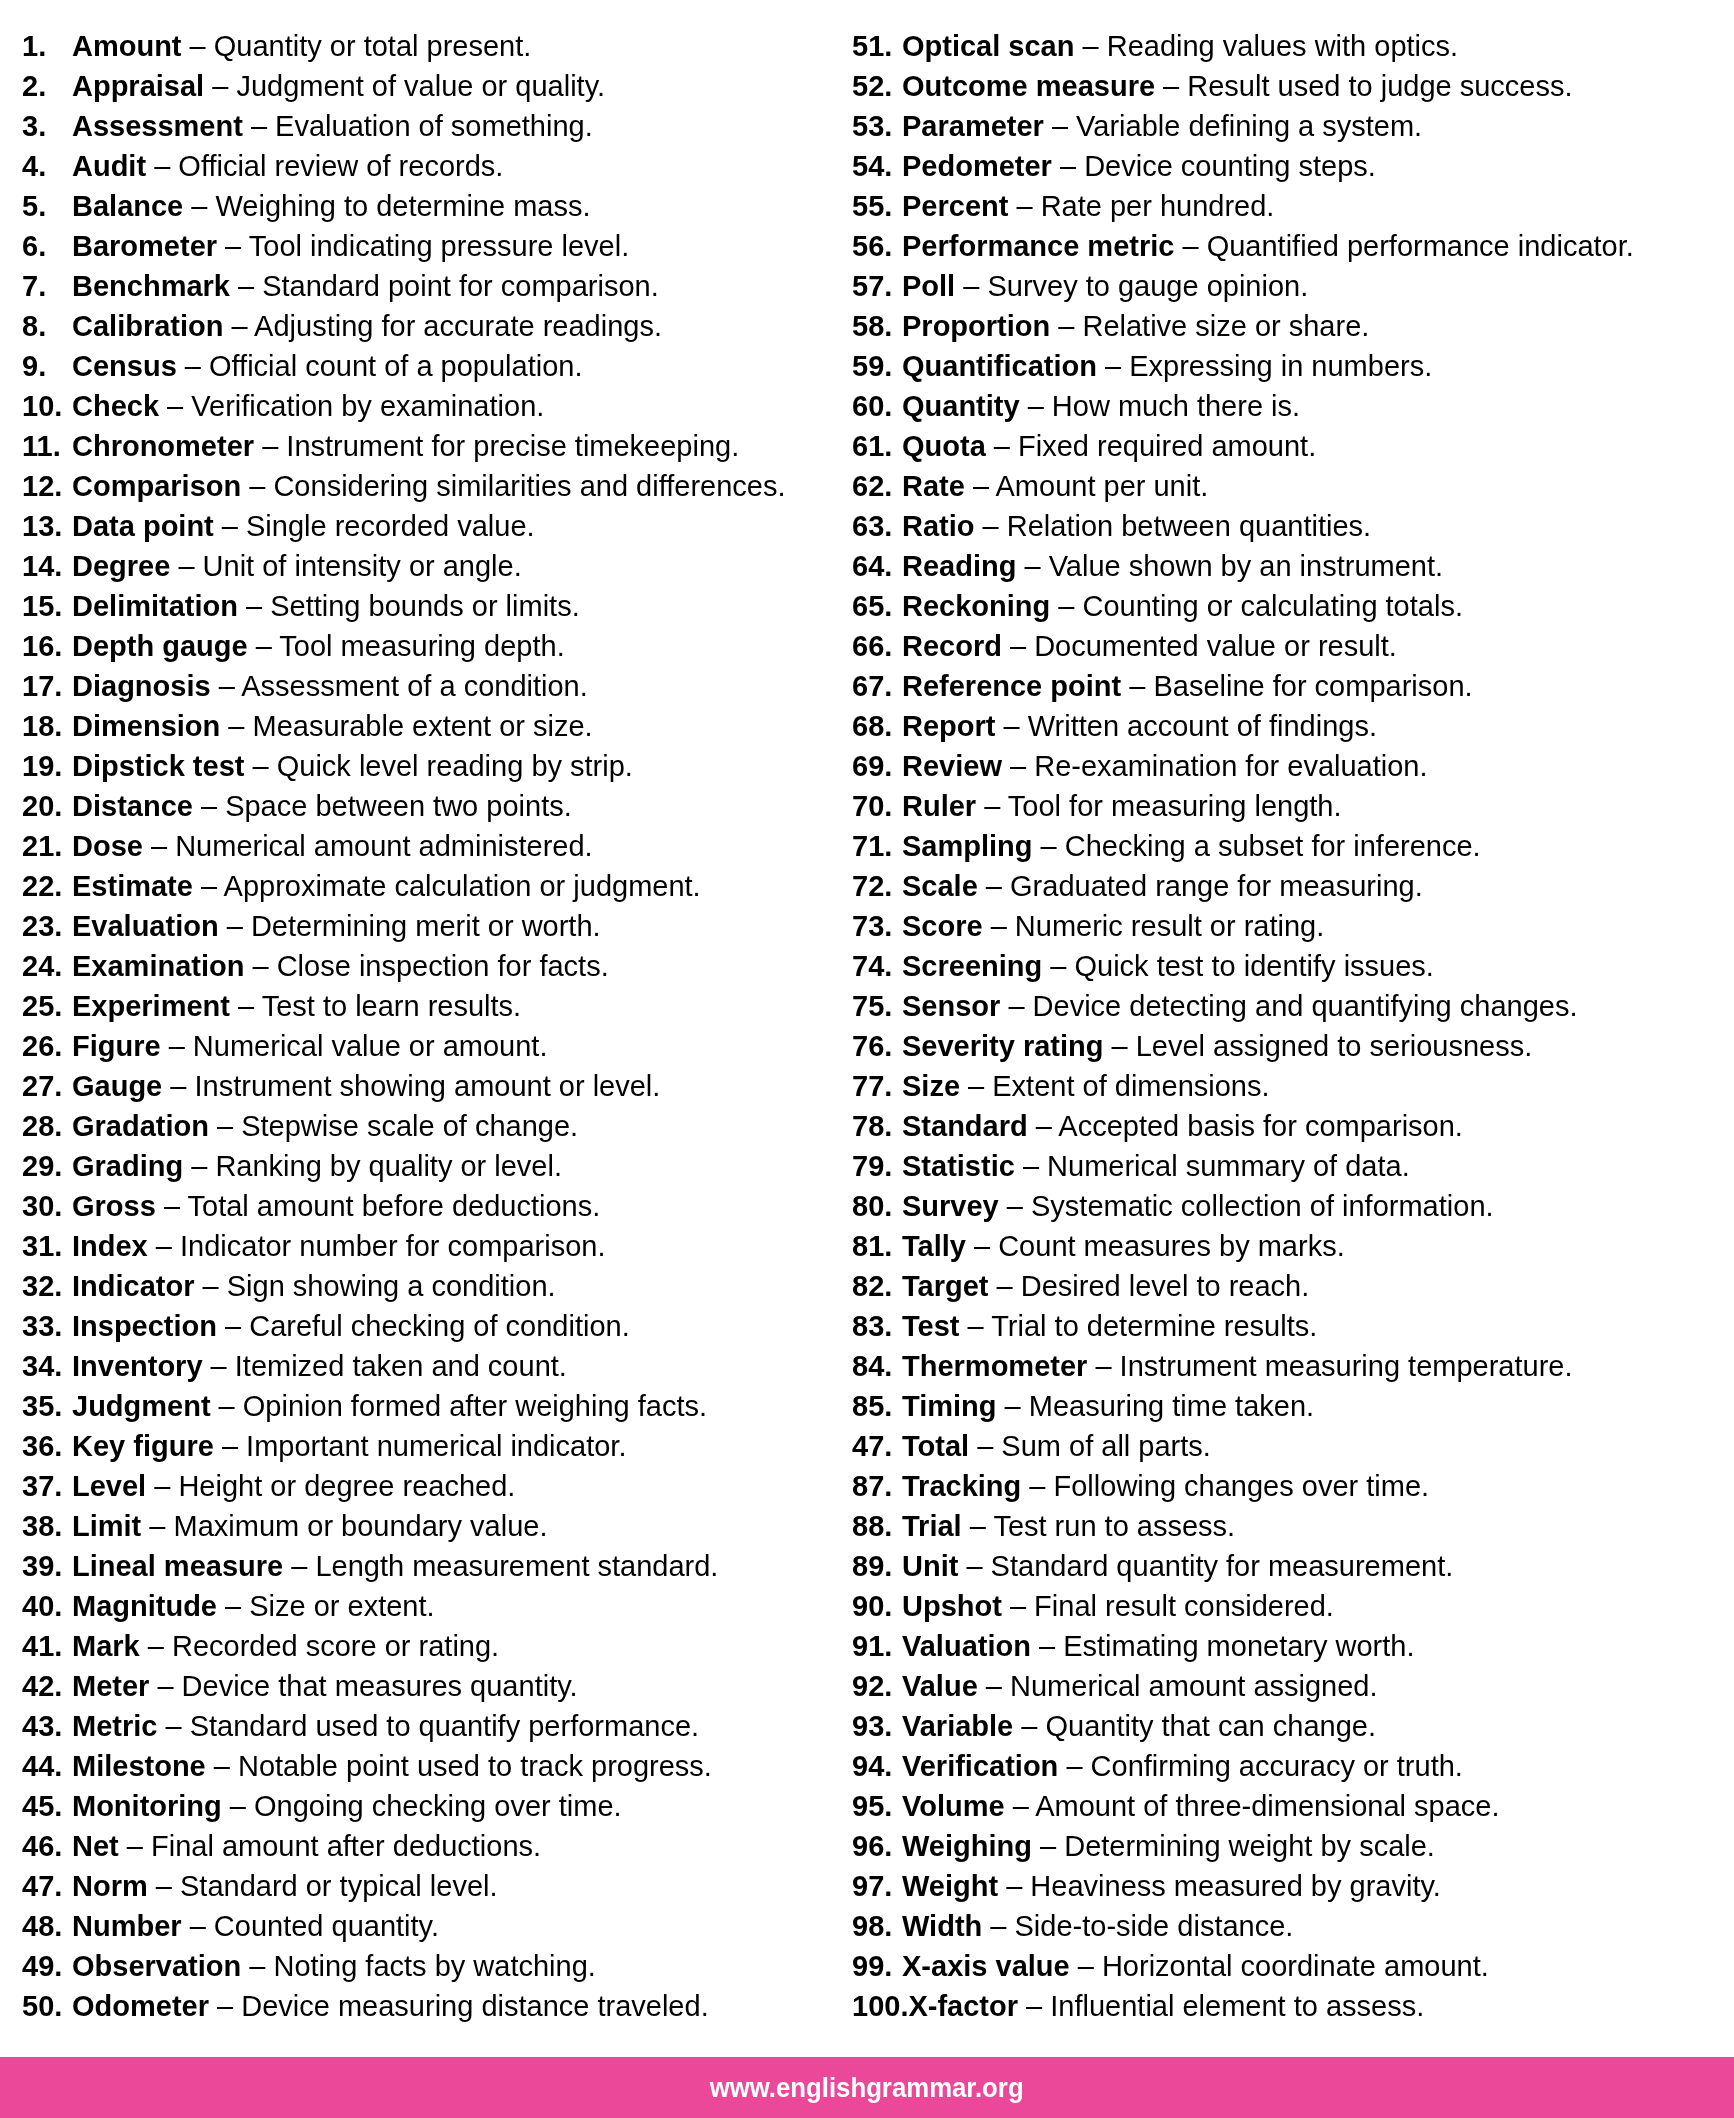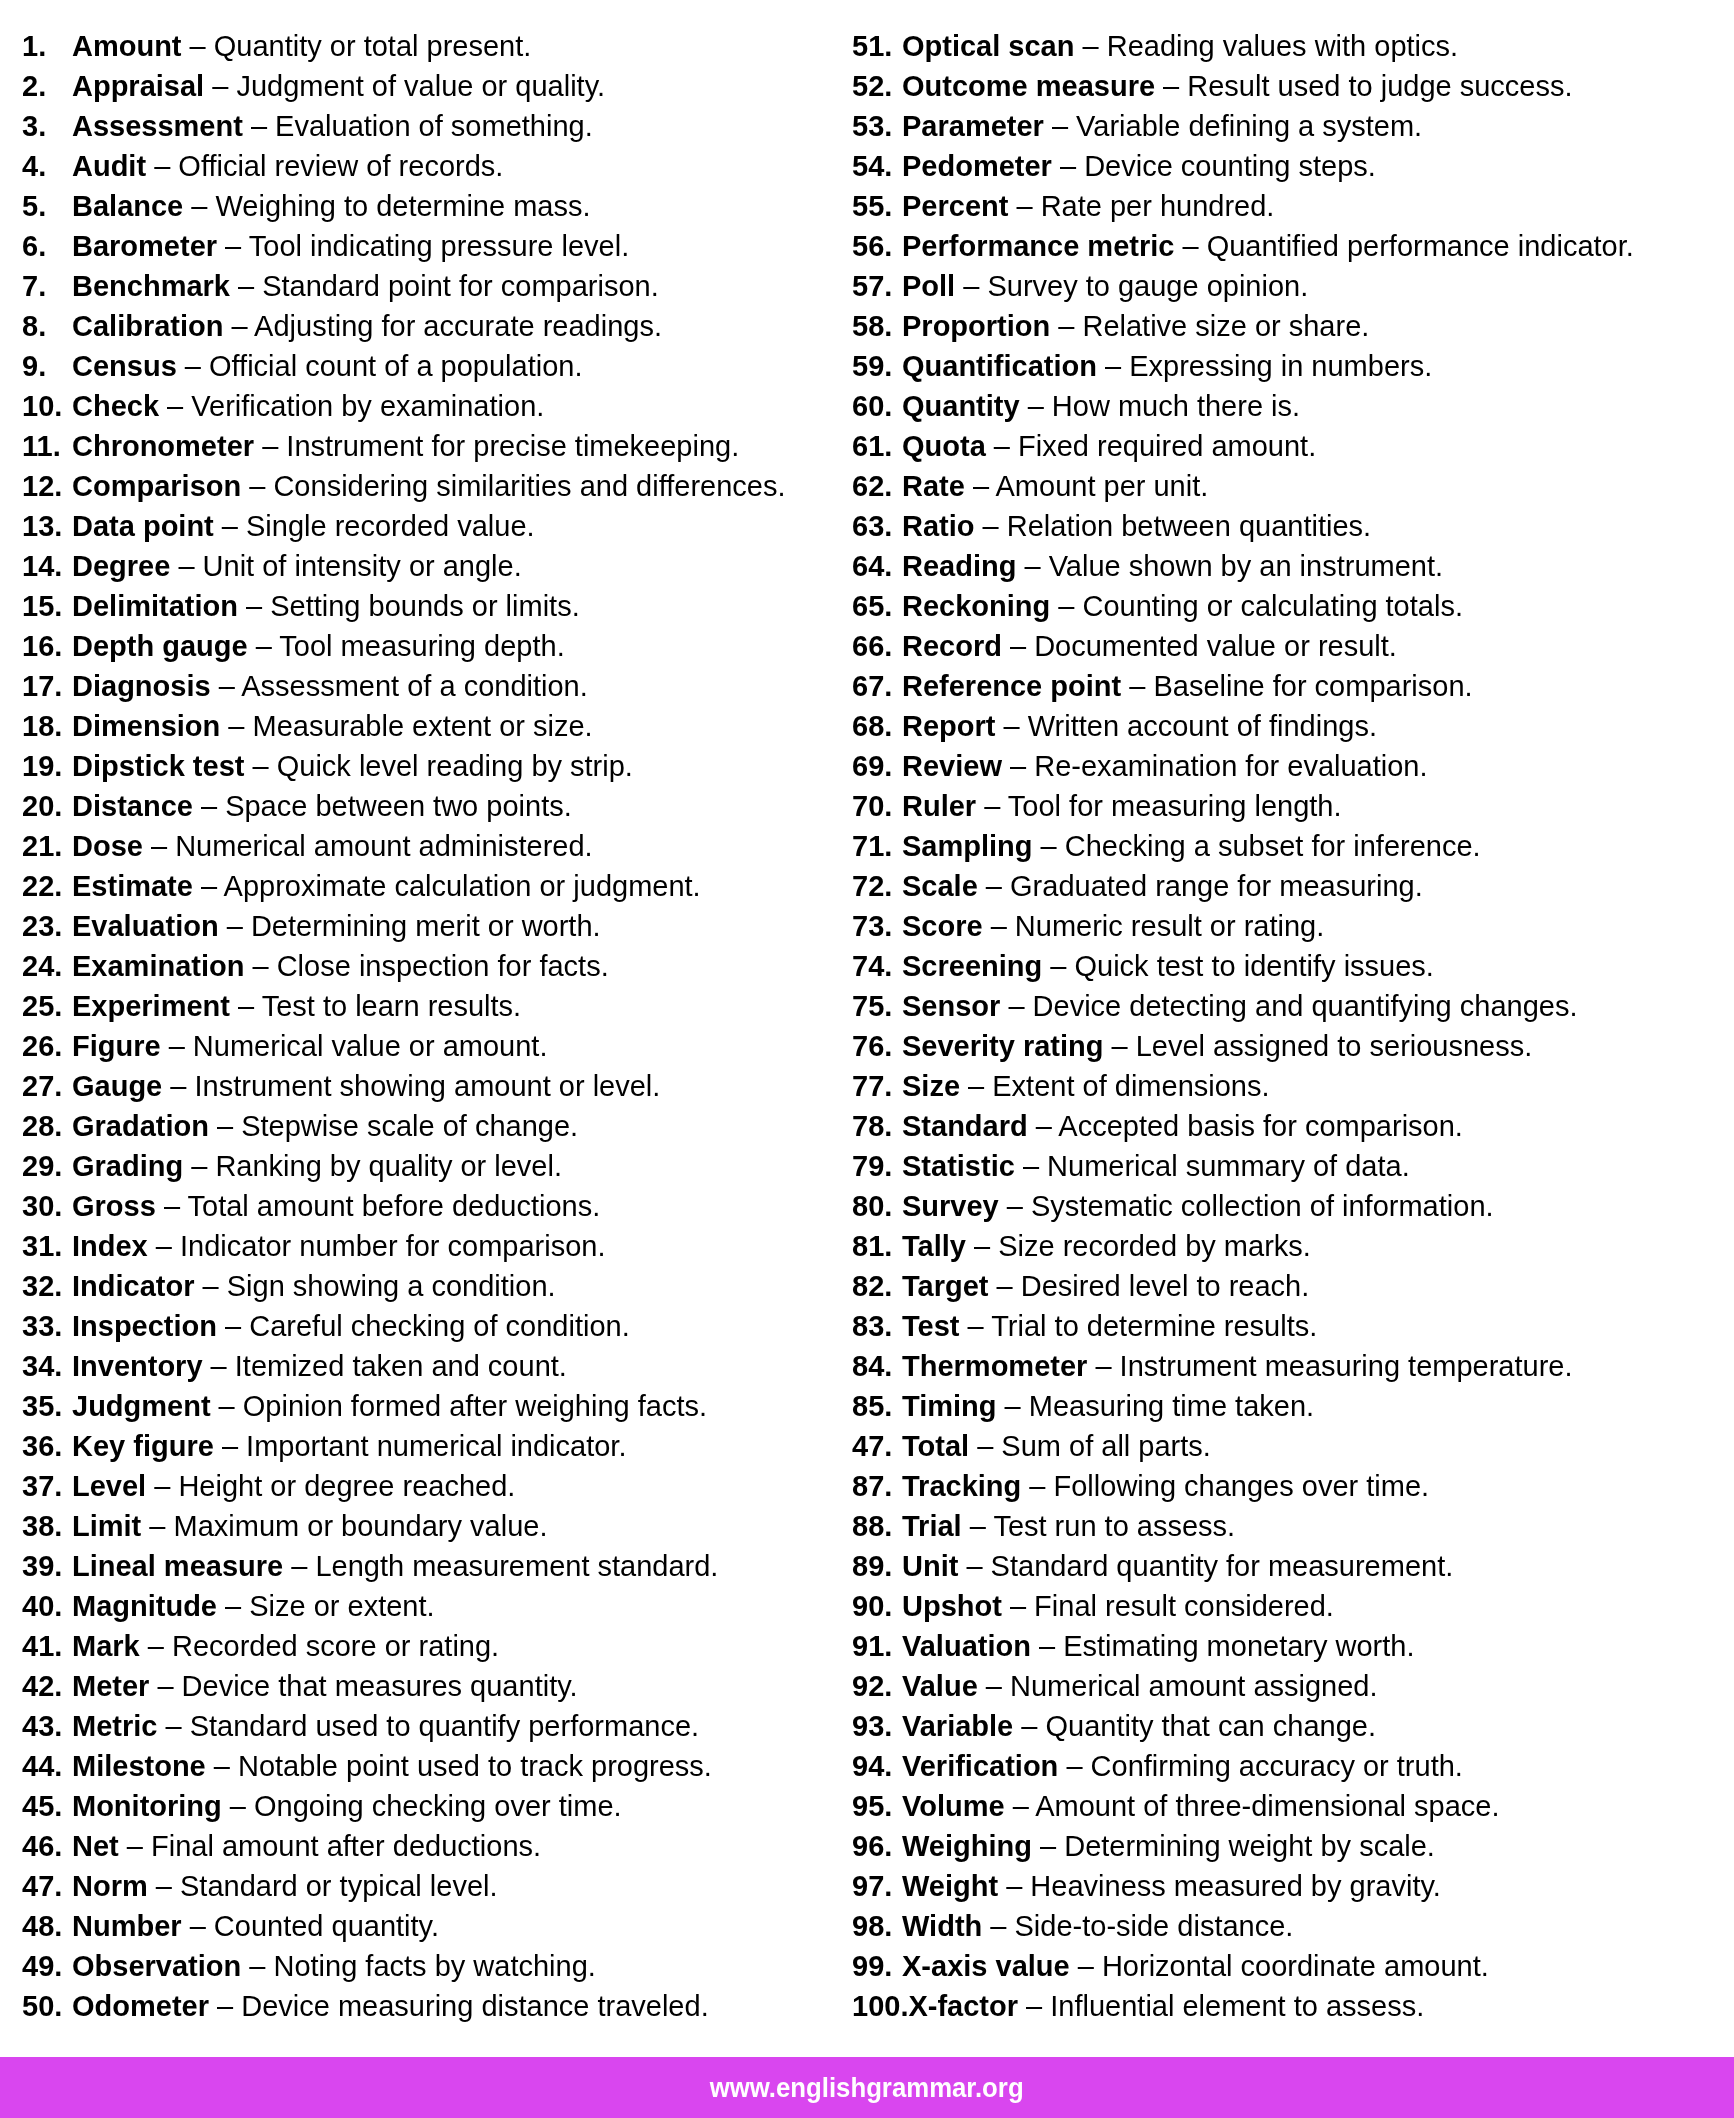--- a/index.html
+++ b/index.html
@@ -387,21 +387,21 @@
         <div class="item">
           <span class="num">79.</span>
           <span class="text"><span class="term">Statistic</span><span class="def"> – Numerical summary of data.</span></span>
         </div>
         <div class="item">
           <span class="num">80.</span>
           <span class="text"><span class="term">Survey</span><span class="def"> – Systematic collection of information.</span></span>
         </div>
         <div class="item">
           <span class="num">81.</span>
-          <span class="text"><span class="term">Tally</span><span class="def"> – Size recorded by marks.</span></span>
+          <span class="text"><span class="term">Tally</span><span class="def"> – Count measures by marks.</span></span>
         </div>
         <div class="item">
           <span class="num">82.</span>
           <span class="text"><span class="term">Target</span><span class="def"> – Desired level to reach.</span></span>
         </div>
         <div class="item">
           <span class="num">83.</span>
           <span class="text"><span class="term">Test</span><span class="def"> – Trial to determine results.</span></span>
         </div>
         <div class="item">
@@ -467,17 +467,17 @@
         <div class="item">
           <span class="num">99.</span>
           <span class="text"><span class="term">X-axis value</span><span class="def"> – Horizontal coordinate amount.</span></span>
         </div>
         <div class="item">
           <span class="num">100.</span>
           <span class="text"><span class="term">X-factor</span><span class="def"> – Influential element to assess.</span></span>
         </div>
       </div>
   </div>
-  <div class="footer" style="background: #d946ef; color: rgb(255, 255, 255);">
+  <div class="footer" style="background: #ec4899; color: rgb(255, 255, 255);">
     <span class="footer-url">www.englishgrammar.org</span>
   </div>
 </div>
 
 
 </body></html>

